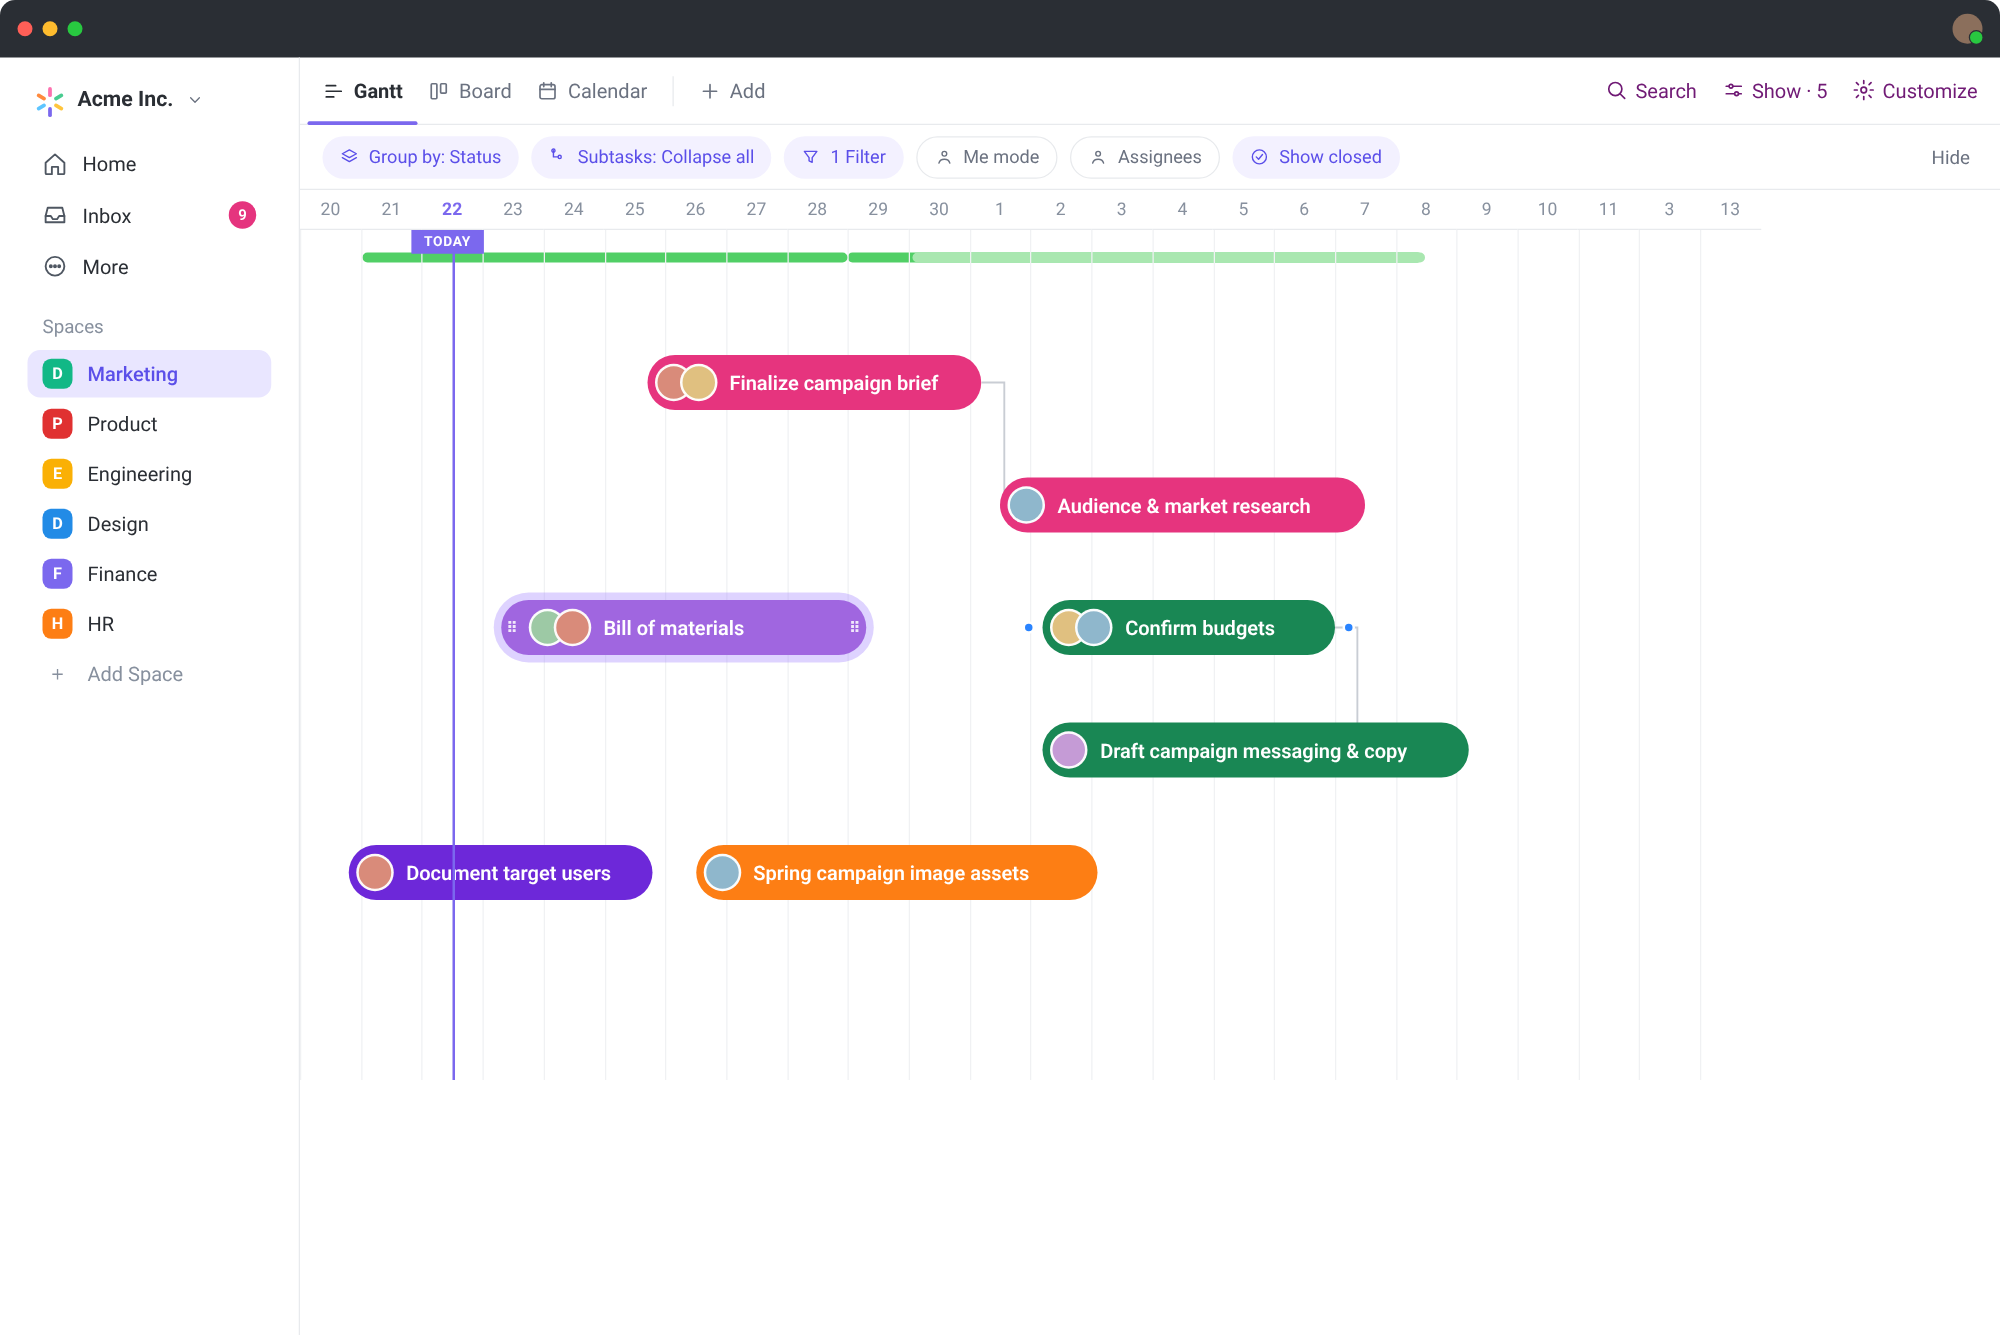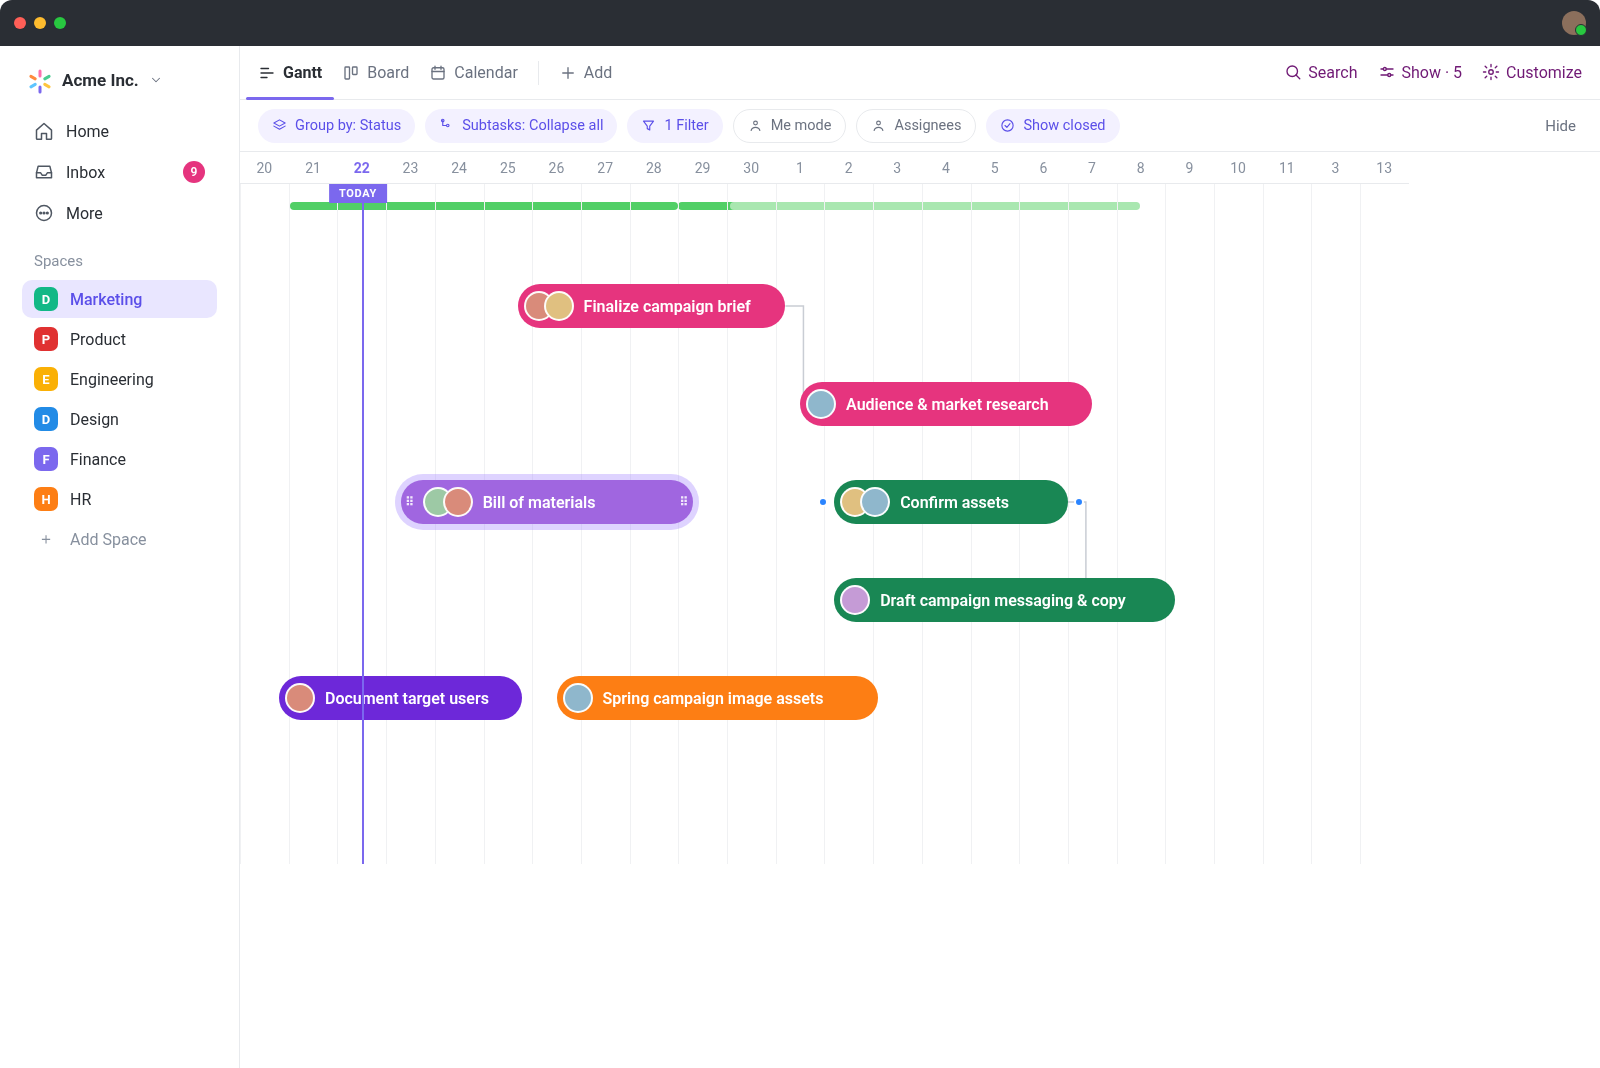--- a/index.html
+++ b/index.html
@@ -482,21 +482,21 @@
             </span>
             <span>Bill of materials</span>
             <span class="handle left">⠿</span>
             <span class="handle right">⠿</span>
           </div>
           <div class="task-bar" style="left: 594.14px; width: 233.76px; top: 296px; background: rgb(25, 135, 84);">
             <span class="assignees">
               <span class="mini-avatar" style="background: rgb(224, 192, 128);"></span>
               <span class="mini-avatar" style="background: rgb(143, 183, 204);"></span>
             </span>
-            <span>Confirm assets</span>
+            <span>Confirm budgets</span>
           </div>
           <span class="dep-dot" style="left: 578.14px; top: 318px;"></span>
           <span class="dep-dot" style="left: 833.9px; top: 318px;"></span>
           <div class="task-bar" style="left: 594.14px; width: 340.9px; top: 394px; background: rgb(25, 135, 84);">
             <span class="assignees">
               <span class="mini-avatar" style="background: rgb(197, 155, 214);"></span>
             </span>
             <span>Draft campaign messaging &amp; copy</span>
           </div>
           <div class="task-bar" style="left: 38.96px; width: 243.5px; top: 492px; background: #6d28d9;">

